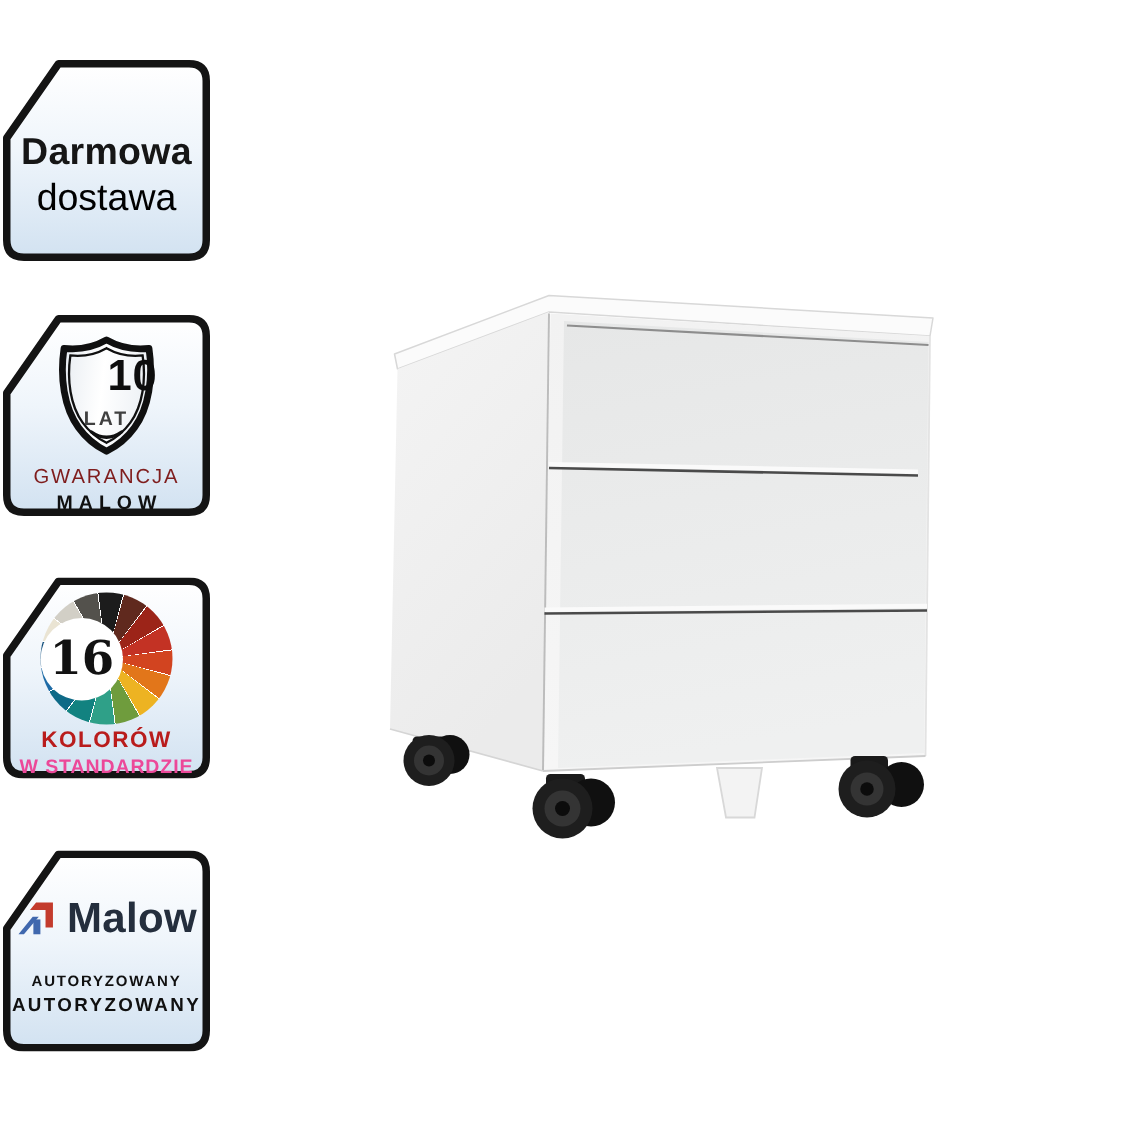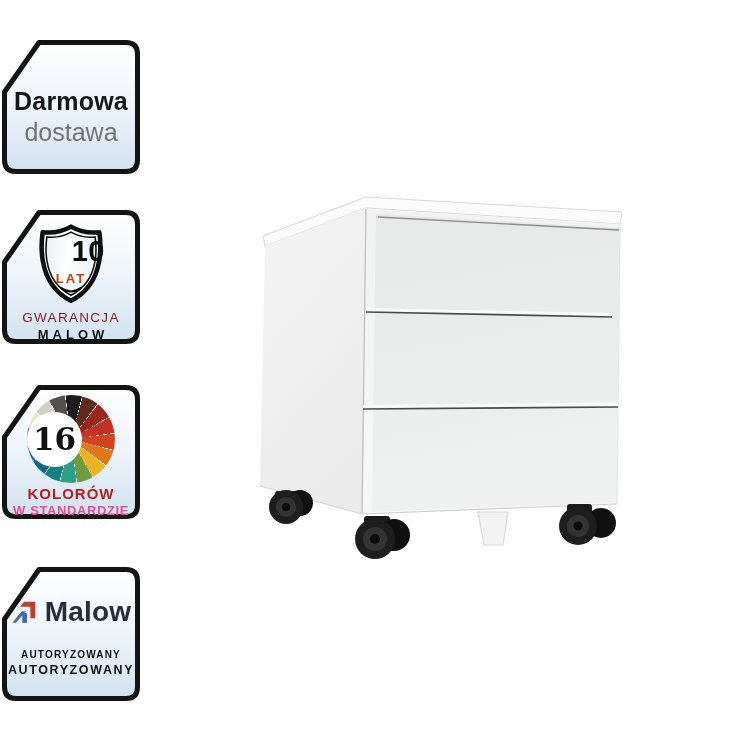--- a/index.html
+++ b/index.html
@@ -7,27 +7,27 @@
   body { font-family:"Liberation Sans", sans-serif; }
   .stage { position:relative; width:750px; height:750px; background:#ffffff; overflow:hidden; }
 
   
   .badge { position:absolute; left:2px; width:138px; height:134px; }
   .badge-shape { position:absolute; left:0; top:0; }
   .badge-content { position:absolute; left:0; top:0; width:100%; height:100%;
                    display:flex; flex-direction:column; align-items:center; }
 
   .fd-line1 { margin-top:47px; font-size:25px; font-weight:700; color:#161616; letter-spacing:0.2px; }
-  .fd-line2 { margin-top:2px; font-size:25px; font-weight:400; color:#737373; }
+  .fd-line2 { margin-top:2px; font-size:25px; font-weight:400; color:#000000; }
 
   .shield-wrap { position:relative; width:68px; height:80px; margin-top:14px; }
   .shield-number { position:absolute; top:11px; left:0; width:100%; text-align:right;
                    font-size:29px; font-weight:800; color:#0d0d0d; letter-spacing:0.5px; }
   .shield-unit { position:absolute; top:47px; left:0; width:100%; text-align:center;
-                 font-size:13px; font-weight:800; color:#c2410c; letter-spacing:2px; }
+                 font-size:13px; font-weight:800; color:#404040; letter-spacing:2px; }
   .shield-chevron { position:absolute; top:62px; left:22px; }
   .warranty-line1 { margin-top:6px; font-size:13.5px; font-weight:400; color:#7f1d1d; letter-spacing:1.3px;text-align:right; }
   .warranty-line2 { margin-top:2px; font-size:13px; font-weight:800; color:#101010; letter-spacing:4px; padding-left:4px; }
 
   .ring { position:relative; width:88px; height:88px; margin-top:10px; border-radius:50%;
           display:flex; align-items:center; justify-content:flex-start; }
   .ring-center { width:55px; height:55px; border-radius:50%; background:#ffffff;
                  display:flex; align-items:center; justify-content:center; }
   .ring-count { font-family:"DejaVu Serif", serif; font-size:31px; font-weight:700; color:#121212; }
   .colors-line1 { margin-top:2px; font-size:15px; font-weight:800; color:#b91c1c; letter-spacing:1px; }

